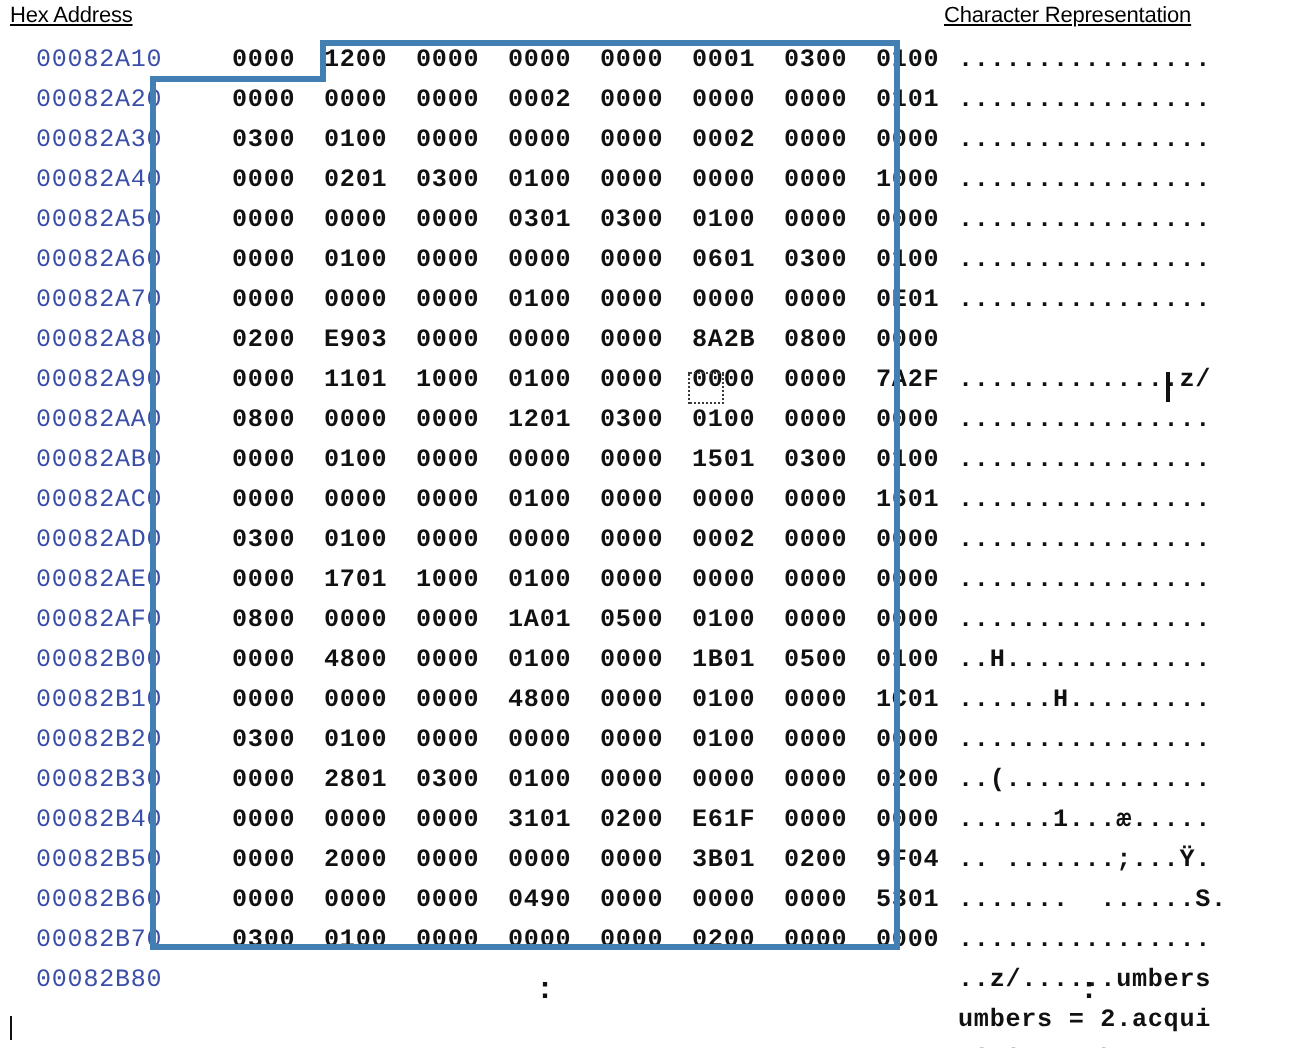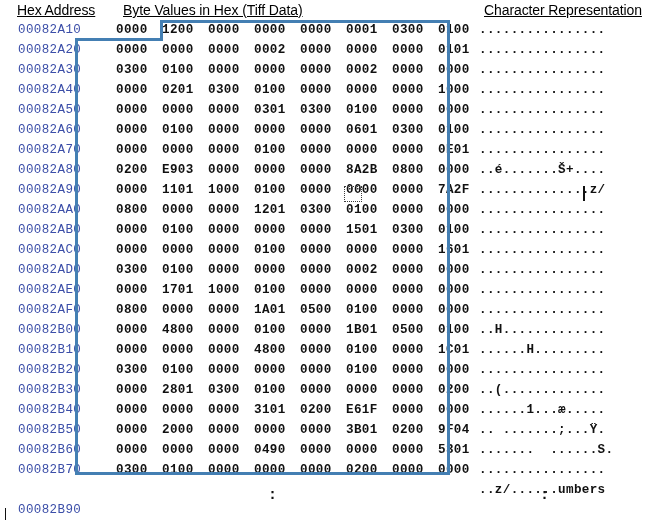--- a/index.html
+++ b/index.html
@@ -9,26 +9,25 @@
     font-family:"Liberation Sans", sans-serif;
     overflow:hidden;
     position:relative;
   }
   .sheet{position:absolute;left:0;top:0;width:651px;height:524px;}
 
   
   .hdr{
     position:absolute;
     font-family:"Liberation Sans", sans-serif;
-    font-size:14px;
+    font-size:11px;
     color:#000000;
     text-decoration:underline;
     white-space:nowrap;
     letter-spacing:-0.1px;
-    margin-left:12px;
   }
   #hdr-address{left:5px;top:2px;}
   #hdr-bytes{left:111px;top:2px;}
   #hdr-chars{left:472px;top:2px;}
 
   
   .dump{
     position:absolute;
     left:0;top:20px;
     width:651px;
@@ -122,21 +121,20 @@
     width:1px;height:12px;
     background:#111111;
   }
 </style>
 </head>
 <body>
 
 <div class="sheet">
 
   <div class="hdr" id="hdr-address">Hex Address</div>
-  <div class="hdr" id="hdr-bytes">Byte Values in Hex (Tiff Data)</div>
   <div class="hdr" id="hdr-chars">Character Representation</div>
 
   <div class="dump" id="dump">
       <div class="row">
         <div class="addr">00082A10</div>
         <div class="bytes"><span class="g">0000</span><span class="g">1200</span><span class="g">0000</span><span class="g">0000</span><span class="g">0000</span><span class="g">0001</span><span class="g">0300</span><span class="g">0100</span></div>
         <div class="chars">................</div>
       </div>
       <div class="row">
         <div class="addr">00082A20</div>
@@ -164,21 +162,20 @@
         <div class="chars">................</div>
       </div>
       <div class="row">
         <div class="addr">00082A70</div>
         <div class="bytes"><span class="g">0000</span><span class="g">0000</span><span class="g">0000</span><span class="g">0100</span><span class="g">0000</span><span class="g">0000</span><span class="g">0000</span><span class="g">0E01</span></div>
         <div class="chars">................</div>
       </div>
       <div class="row">
         <div class="addr">00082A80</div>
         <div class="bytes"><span class="g">0200</span><span class="g">E903</span><span class="g">0000</span><span class="g">0000</span><span class="g">0000</span><span class="g">8A2B</span><span class="g">0800</span><span class="g">0000</span></div>
-        <div class="chars">..é.......Š+....</div>
       </div>
       <div class="row">
         <div class="addr">00082A90</div>
         <div class="bytes"><span class="g">0000</span><span class="g">1101</span><span class="g">1000</span><span class="g">0100</span><span class="g">0000</span><span class="g">0000</span><span class="g">0000</span><span class="g">7A2F</span></div>
         <div class="chars">..............z/</div>
       </div>
       <div class="row">
         <div class="addr">00082AA0</div>
         <div class="bytes"><span class="g">0800</span><span class="g">0000</span><span class="g">0000</span><span class="g">1201</span><span class="g">0300</span><span class="g">0100</span><span class="g">0000</span><span class="g">0000</span></div>
         <div class="chars">................</div>
@@ -242,24 +239,25 @@
         <div class="addr">00082B60</div>
         <div class="bytes"><span class="g">0000</span><span class="g">0000</span><span class="g">0000</span><span class="g">0490</span><span class="g">0000</span><span class="g">0000</span><span class="g">0000</span><span class="g">5301</span></div>
         <div class="chars">.......  ......S.</div>
       </div>
       <div class="row">
         <div class="addr">00082B70</div>
         <div class="bytes"><span class="g">0300</span><span class="g">0100</span><span class="g">0000</span><span class="g">0000</span><span class="g">0000</span><span class="g">0200</span><span class="g">0000</span><span class="g">0000</span></div>
         <div class="chars">................</div>
       </div>
       <div class="row">
+        <div class="addr">00082B80</div>
         <div class="chars">..z/......umbers</div>
       </div>
       <div class="row">
-        <div class="addr">00082B90</div>
+        <div class="chars">umbers = 2.acqui</div>
       </div>
       <div class="row">
         <div class="addr">00082BA0</div>
         <div class="bytes"><span class="g">7369</span><span class="g">7469</span><span class="g">6F6E</span><span class="g">4E75</span><span class="g">6D62</span><span class="g">6572</span><span class="g">7320</span><span class="g">3D20</span></div>
         <div class="chars">sitionNumbers = </div>
       </div>
     </div>
 
   <div class="selbox">
     <div class="sel-edge" id="sel-top-a"></div>

